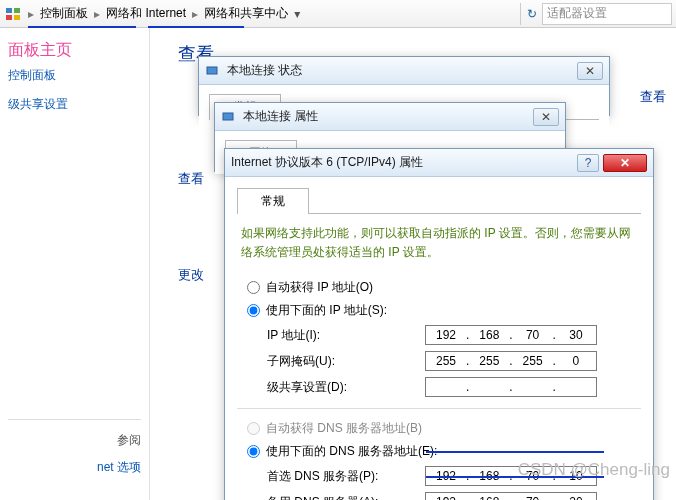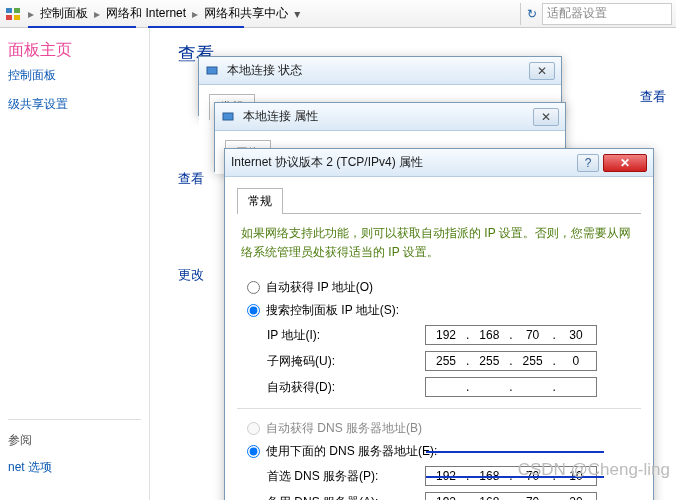--- a/index.html
+++ b/index.html
@@ -15,41 +15,41 @@
 .bc-refresh { width: 22px; text-align: center; color: #1a5fa0; cursor: pointer; border-left: 1px solid #ccc; padding: 4px 6px; }
 .bc-search { width: 130px; height: 22px; border: 1px solid #ccc; background: #fff; padding: 0 4px; color: #888; display:flex; align-items:center; }
 .underline-blue { position: absolute; height: 2px; background: #1236c5; top: 26px; }
 .ul1 { left: 28px; width: 108px; }
 .ul2 { left: 148px; width: 96px; }
 
 
 .sidebar { position: absolute; top: 28px; left: 0; width: 150px; bottom: 0; background: #fff; border-right: 1px solid #e0e0e0; padding: 12px 8px; }
 .sb-title { color: #ec4899; font-size: 16px; }
 .sb-link { color: #0a58b3; font-size: 12px; padding: 6px 0; cursor: pointer; }
-.sb-sep { margin-top: 300px; border-top: 1px solid #ddd; padding-top: 8px; }
+.sb-sep { margin-top: 300px; border-top: 1px solid #ddd; padding-top: 8px; text-align: right; }
 .sb-grey { color: #555; padding: 4px 0; }
 
 
 .main-peek { position: absolute; top: 42px; left: 178px; color: #003399; font-size: 18px; }
 
 
 .dlg { position: absolute; background: #fff; border: 1px solid #7a9ab8; box-shadow: 0 2px 10px rgba(0,0,0,0.25); }
 .dlg-titlebar { height: 28px; background: linear-gradient(#f7fbff,#dbe9f6); display: flex; align-items: center; padding: 0 6px; border-bottom: 1px solid #b8cde0; }
 .dlg-icon { width: 16px; height: 16px; margin-right: 6px; }
 .dlg-title { flex: 1; color: #1a1a1a; font-size: 12px; }
 .dlg-help { width: 22px; height: 18px; background: linear-gradient(#f2f6fb,#d3e2f0); border: 1px solid #9bb4cd; border-radius: 2px; display:flex; align-items:center; justify-content:center; color:#2b5a8f; margin-left:4px; cursor:pointer; }
 .dlg-close { width: 26px; height: 18px; background: linear-gradient(#f2f6fb,#d3e2f0); border: 1px solid #9bb4cd; border-radius: 2px; display:flex; align-items:center; justify-content:center; color:#444; cursor:pointer; margin-left:4px; }
 .dlg-close.red { background: linear-gradient(#f08080,#d02020); border-color:#a01010; color:#fff; font-weight:bold; width:44px; }
 .dlg-body { padding: 8px 10px; background: #fff; }
 .tab-strip { display: flex; border-bottom: 1px solid #b8b8b8; }
-.tab { padding: 4px 10px; background: #f0f0f0; border: 1px solid #b8b8b8; border-bottom: none; margin-right: 2px; cursor:pointer; }
+.tab { padding: 4px 23px; background: #f0f0f0; border: 1px solid #b8b8b8; border-bottom: none; margin-right: 2px; cursor:pointer; }
 .tab.active { background: #fff; position: relative; top: 1px; }
 
 
-.dlg1 { top: 56px; left: 198px; width: 364px; height: 60px; }
+.dlg1 { top: 56px; left: 198px; width: 412px; height: 60px; }
 
 .dlg2 { top: 102px; left: 214px; width: 352px; height: 70px; }
 
 .dlg3 { top: 148px; left: 224px; width: 430px; height: 360px; }
 
 .dlg3 .dlg-body { padding: 10px 12px 6px; }
 .note { font-size: 12px; color: #4d7c0f; line-height: 1.6; margin: 10px 4px 14px; }
 .radiogroup { margin-left: 10px; }
 .radio-row { display: flex; align-items: center; padding: 3px 0; font-size: 12px; }
 .radio-row input { margin-right: 6px; }
@@ -138,38 +138,38 @@
   </div>
   <div class="dlg-body">
     <div class="tab-strip">
       <div class="tab active">网络</div>
     </div>
   </div>
 </div>
 
 <div class="dlg dlg3">
   <div class="dlg-titlebar">
-    <span class="dlg-title">Internet 协议版本 2 (TCP/IPv4) 属性</span>
+    <span class="dlg-title">Internet 协议版本 6 (TCP/IPv4) 属性</span>
     <span class="dlg-help">?</span>
     <span class="dlg-close red">✕</span>
   </div>
   <div class="dlg-body">
     <div class="tab-strip">
       <div class="tab active">常规</div>
     </div>
     <div class="note">如果网络支持此功能，则可以获取自动指派的 IP 设置。否则，您需要从网络系统管理员处获得适当的 IP 设置。</div>
 
     <div class="radiogroup">
       <label class="radio-row">
         <input type="radio" name="ipmode" style="">
         <span>自动获得 IP 地址(O)</span>
       </label>
       <label class="radio-row">
         <input type="radio" name="ipmode" checked="" style="">
-        <span>搜索控制面板 IP 地址(S):</span>
+        <span>使用下面的 IP 地址(S):</span>
       </label>
       <div class="field-row">
         <span class="field-label">IP 地址(I):</span>
         <span class="ip-input">
           <span class="ip-oct">192</span>
             <span class="ip-dot">.</span>
             <span class="ip-oct">168</span>
             <span class="ip-dot">.</span>
             <span class="ip-oct">70</span>
             <span class="ip-dot">.</span>
@@ -182,21 +182,21 @@
           <span class="ip-oct">255</span>
             <span class="ip-dot">.</span>
             <span class="ip-oct">255</span>
             <span class="ip-dot">.</span>
             <span class="ip-oct">255</span>
             <span class="ip-dot">.</span>
             <span class="ip-oct">0</span>
         </span>
       </div>
       <div class="field-row">
-        <span class="field-label">自动获得(D):</span>
+        <span class="field-label">级共享设置(D):</span>
         <span class="ip-input">
           <span class="ip-oct"></span>
             <span class="ip-dot">.</span>
             <span class="ip-oct"></span>
             <span class="ip-dot">.</span>
             <span class="ip-oct"></span>
             <span class="ip-dot">.</span>
             <span class="ip-oct"></span>
         </span>
       </div>

